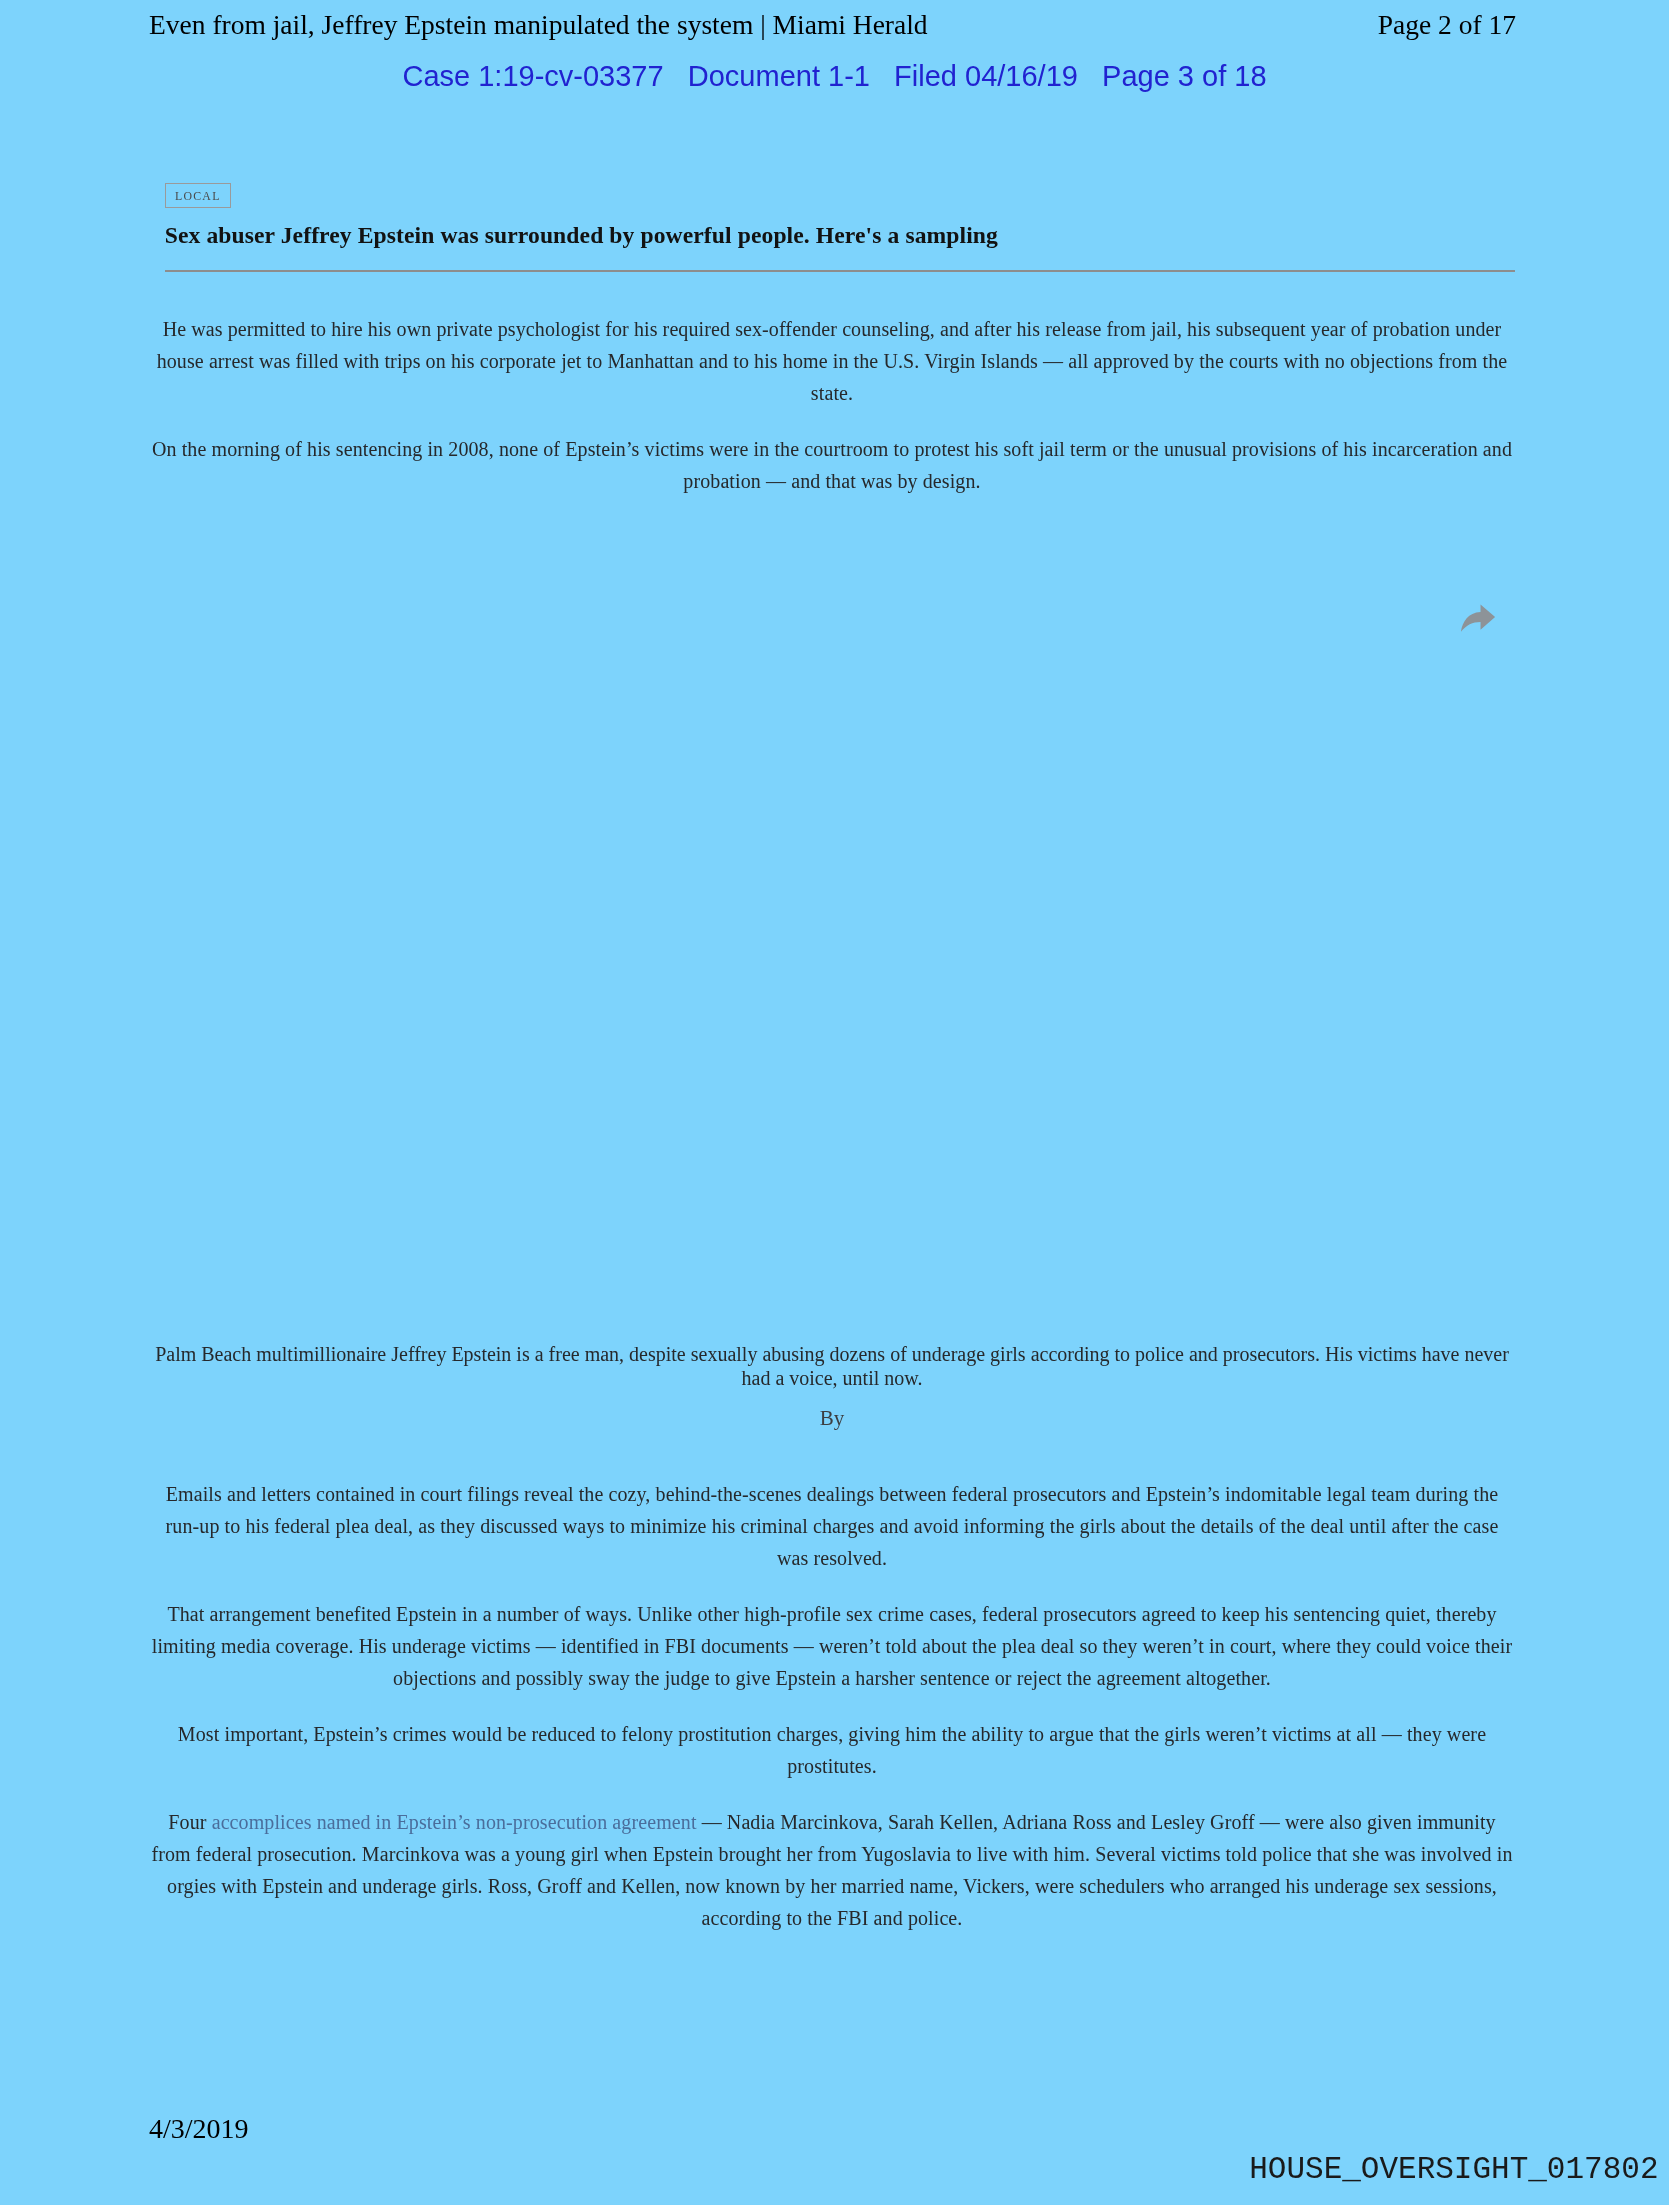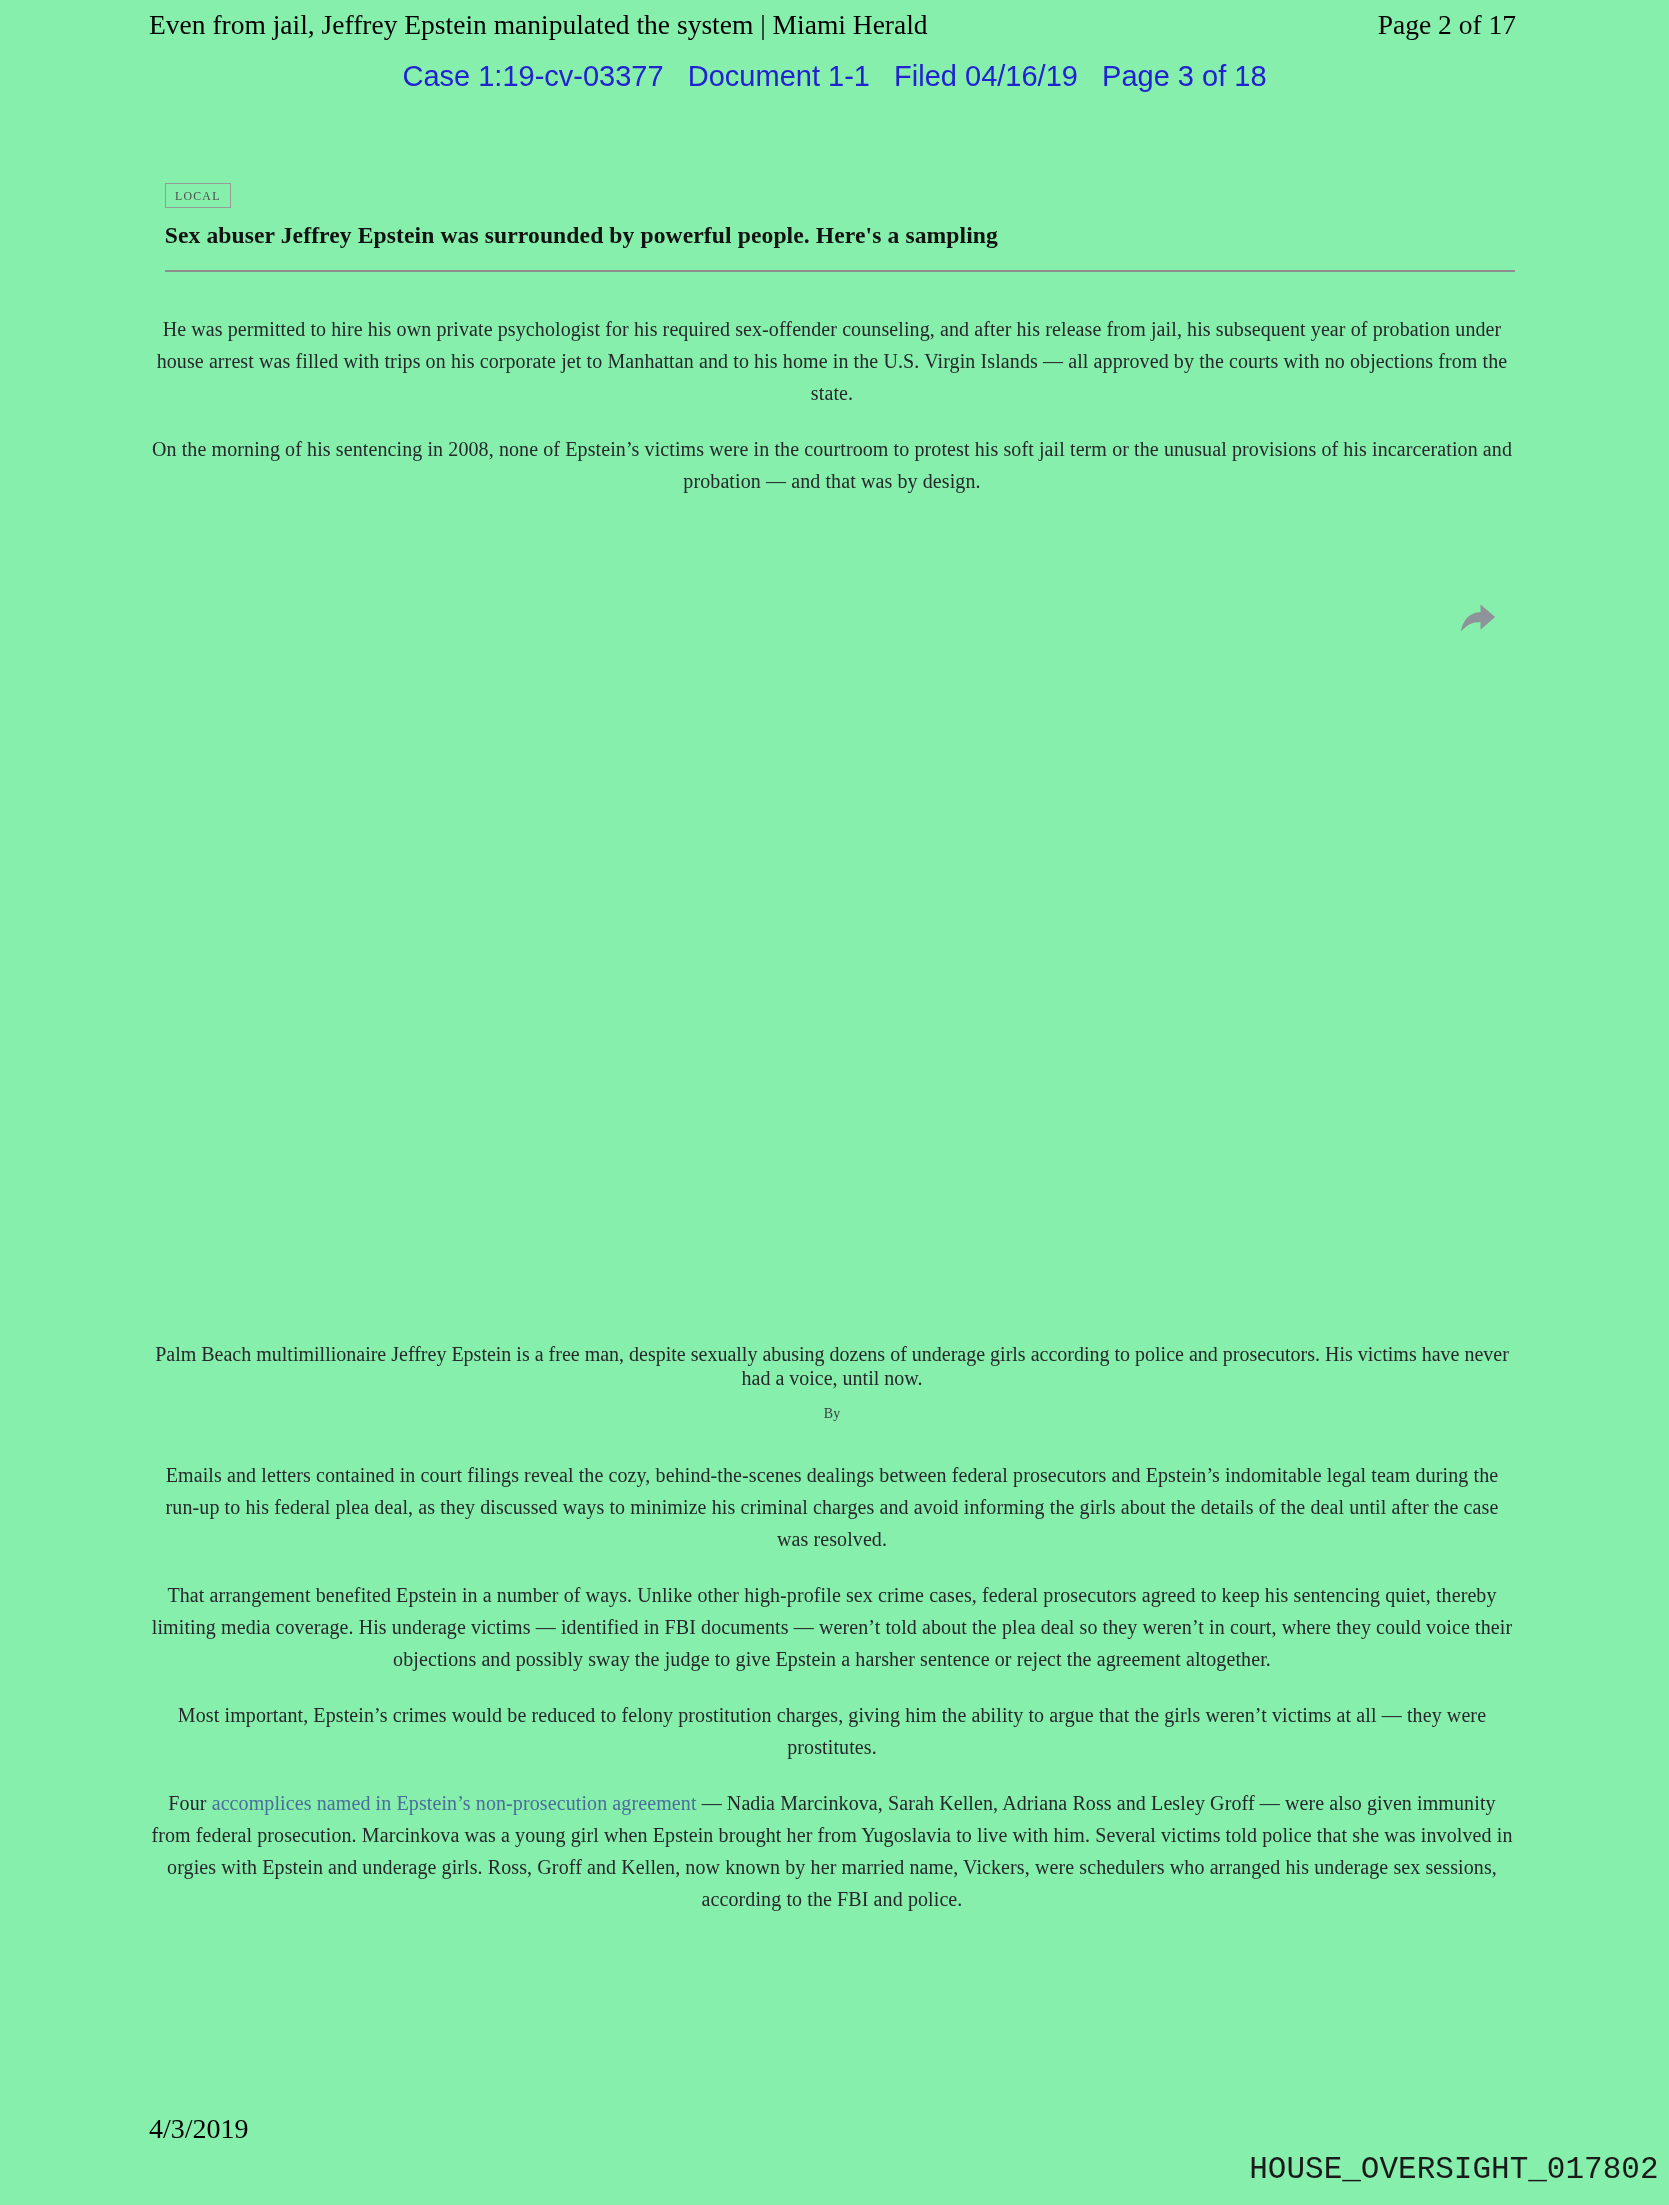--- a/index.html
+++ b/index.html
@@ -3,21 +3,21 @@
 <meta charset="utf-8">
 <style>
   * { margin: 0; padding: 0; box-sizing: border-box; }
   html, body { background: #e8e8e8; }
   body { font-family: "Liberation Serif", serif; }
   .page {
     position: relative;
     width: 1669px;
     height: 2205px;
     margin: 0 auto;
-    background: #86efac;
+    background: #7dd3fc;
     color: #1c1e21;
     overflow: hidden;
   }
 
   
   .print-header {
     display: flex;
     justify-content: space-between;
     align-items: baseline;
     padding: 9.2px 153px 0 149px;
@@ -87,23 +87,23 @@
   }
   .share-icon svg { width: 100%; height: 100%; }
 
   .caption {
     font-size: 20px;
     line-height: 24px;
     color: #26282b;
     margin-bottom: 15.7px;
   }
   .byline {
-    font-size: 14px;
+    font-size: 21px;
     color: #3c3e41;
-    margin-bottom: 37px;
+    margin-bottom: 47px;
   }
 
   
   .print-footer {
     position: absolute;
     left: 149px;
     right: 153px;
     bottom: 60px;
     display: flex;
     justify-content: space-between;

